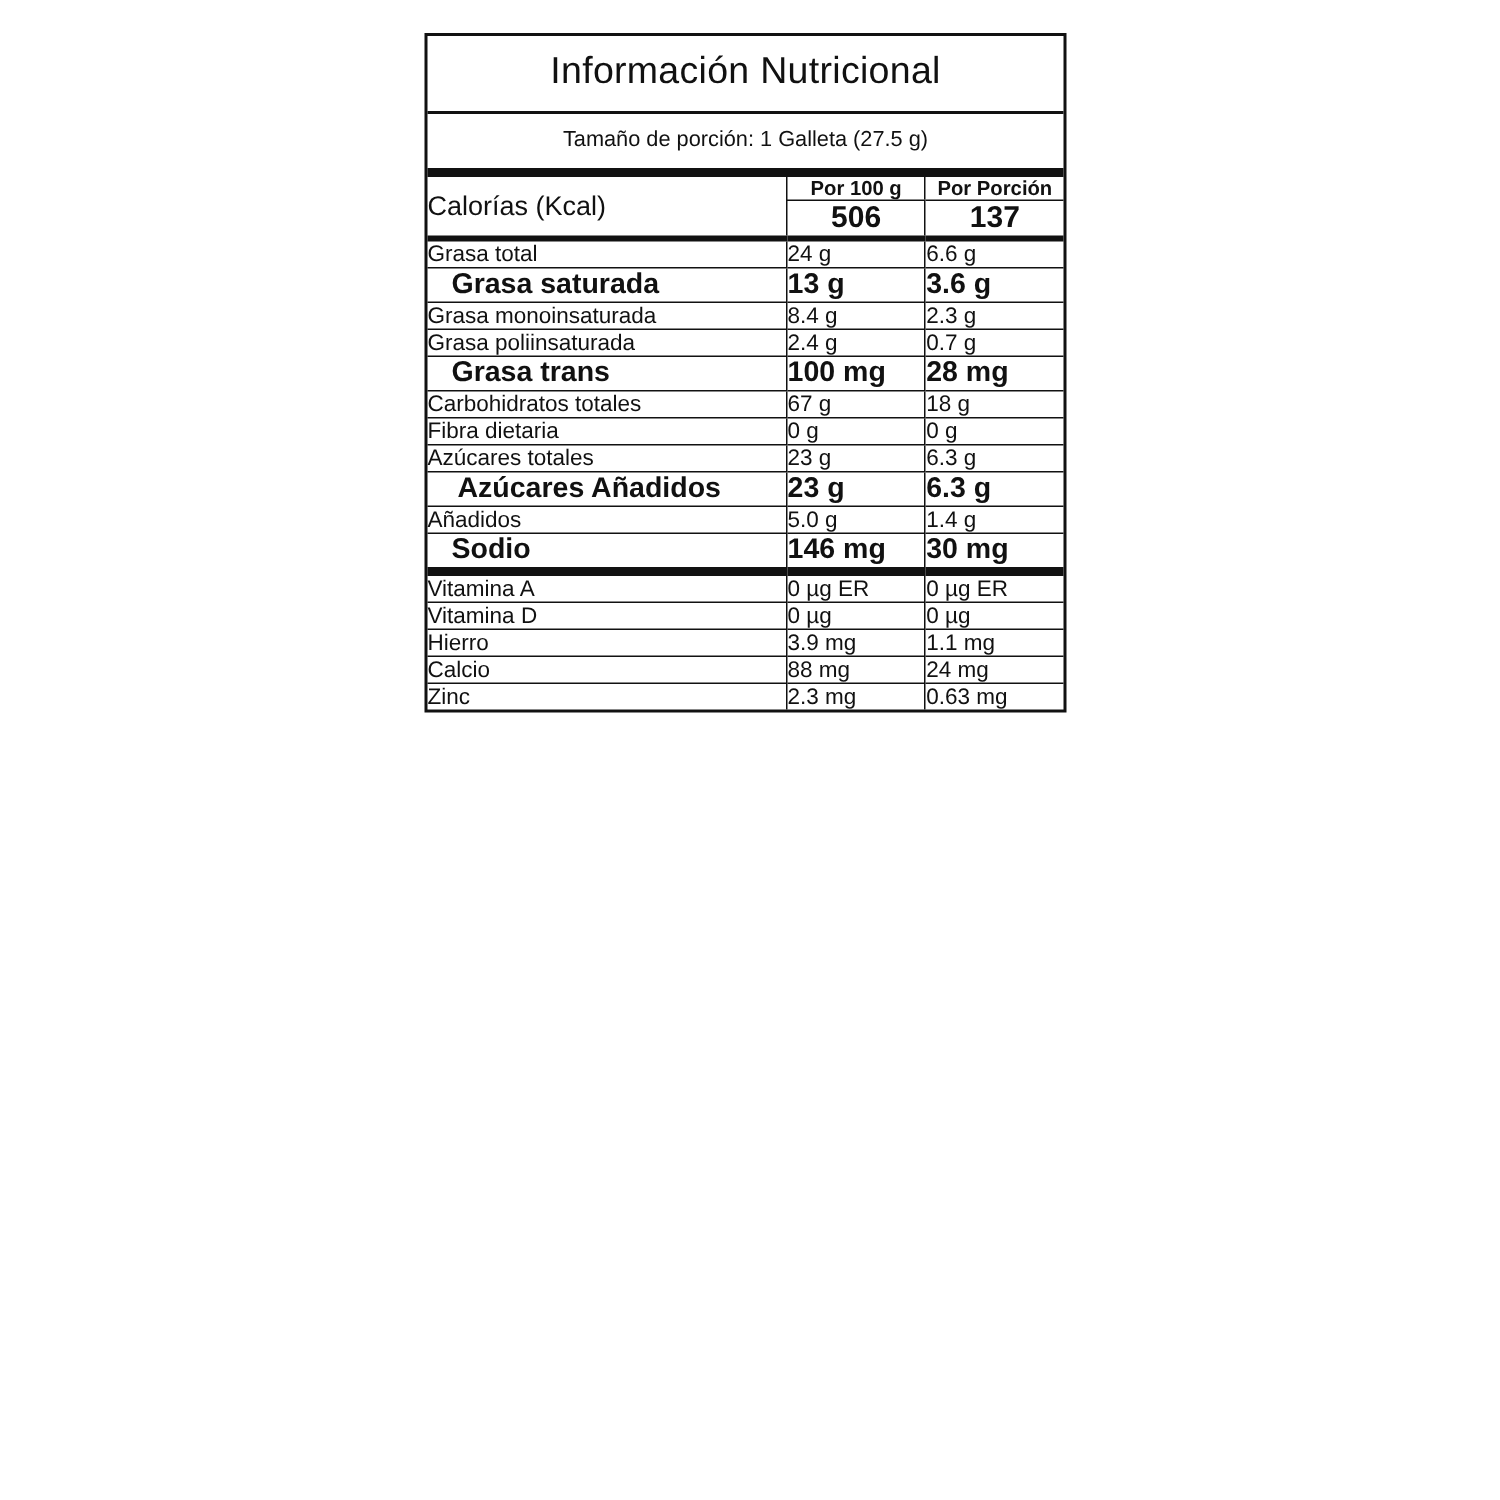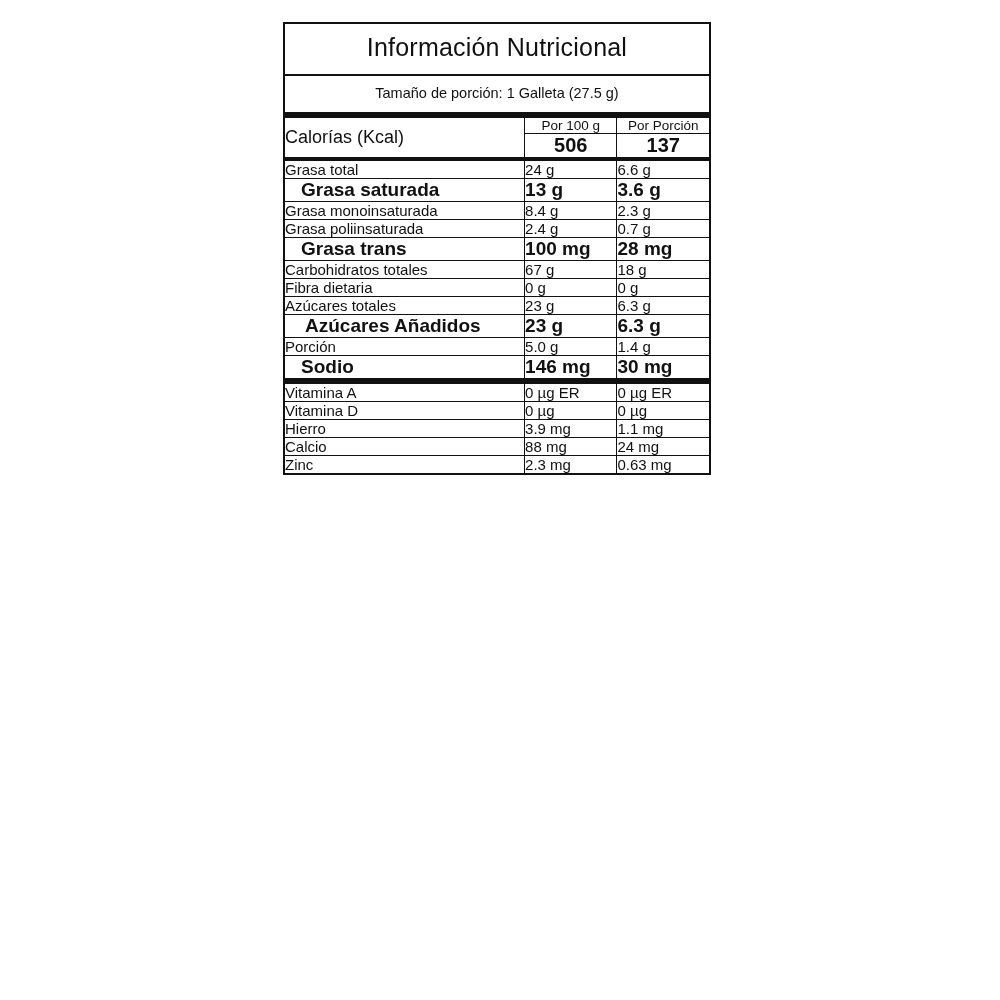--- a/index.html
+++ b/index.html
@@ -75,20 +75,21 @@
     border-left: 1.5px solid #111111;
   }
 
   
   .hdr-sub {
     font-size: 13.5px;
     text-align: center;
     padding: 6px 4px 5px 4px;
     border-left: 1.5px solid #111111;
     border-bottom: 1.5px solid #111111;
+    font-weight: bold;
   }
   .cal-label {
     padding: 8px 6px 8px 16px;
     font-size: 18px;
     text-align: left;
   }
   .cal-val {
     font-size: 20px;
     font-weight: bold;
     text-align: center;
@@ -183,21 +184,21 @@
           <td class="cell-name">Azúcares totales</td>
           <td class="cell-val">23 g</td>
           <td class="cell-val">6.3 g</td>
         </tr>
         <tr class="sep-thin bold tight">
           <td class="cell-name">Azúcares Añadidos</td>
           <td class="cell-val">23 g</td>
           <td class="cell-val">6.3 g</td>
         </tr>
         <tr class="sep-thin">
-          <td class="cell-name">Porción</td>
+          <td class="cell-name">Añadidos</td>
           <td class="cell-val">5.0 g</td>
           <td class="cell-val">1.4 g</td>
         </tr>
         <tr class="sep-thin bold">
           <td class="cell-name">Sodio</td>
           <td class="cell-val">146 mg</td>
           <td class="cell-val">30 mg</td>
         </tr>
         <tr class="sep-heavy">
           <td class="cell-name">Vitamina A</td>

